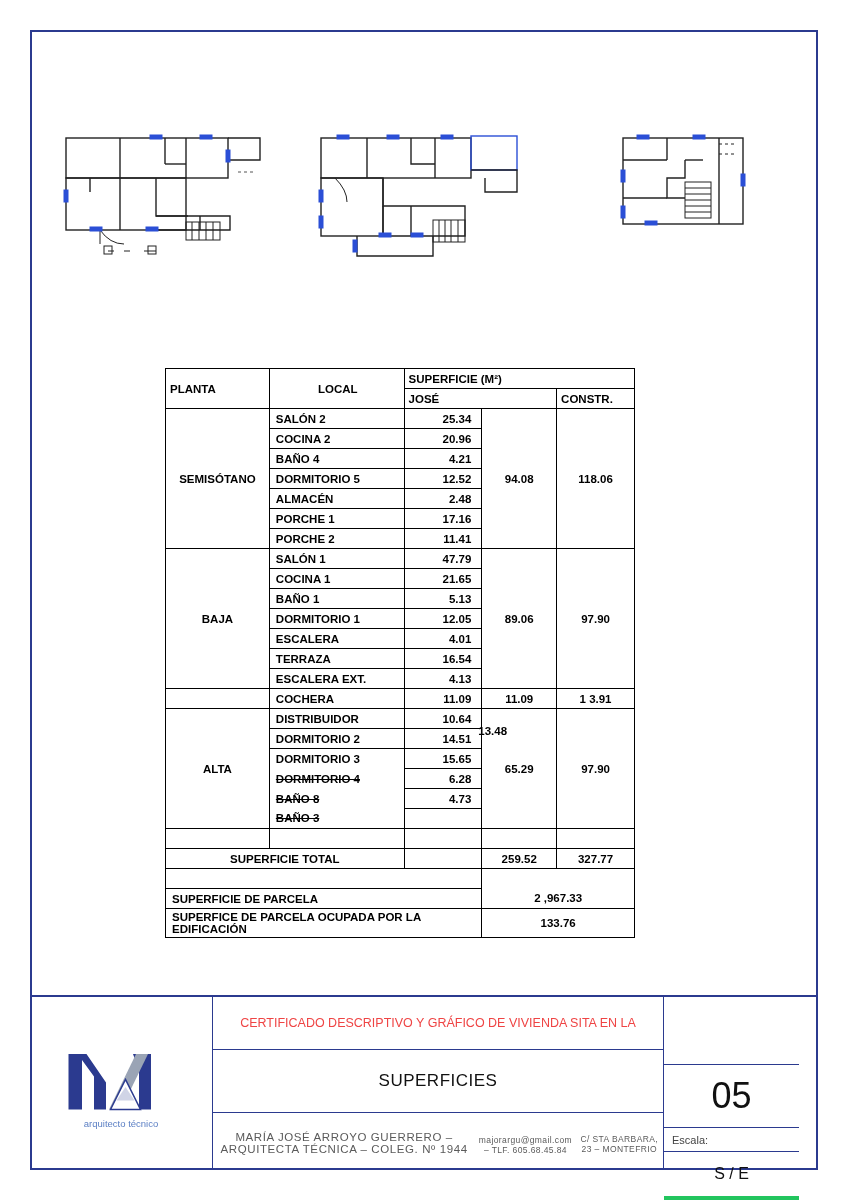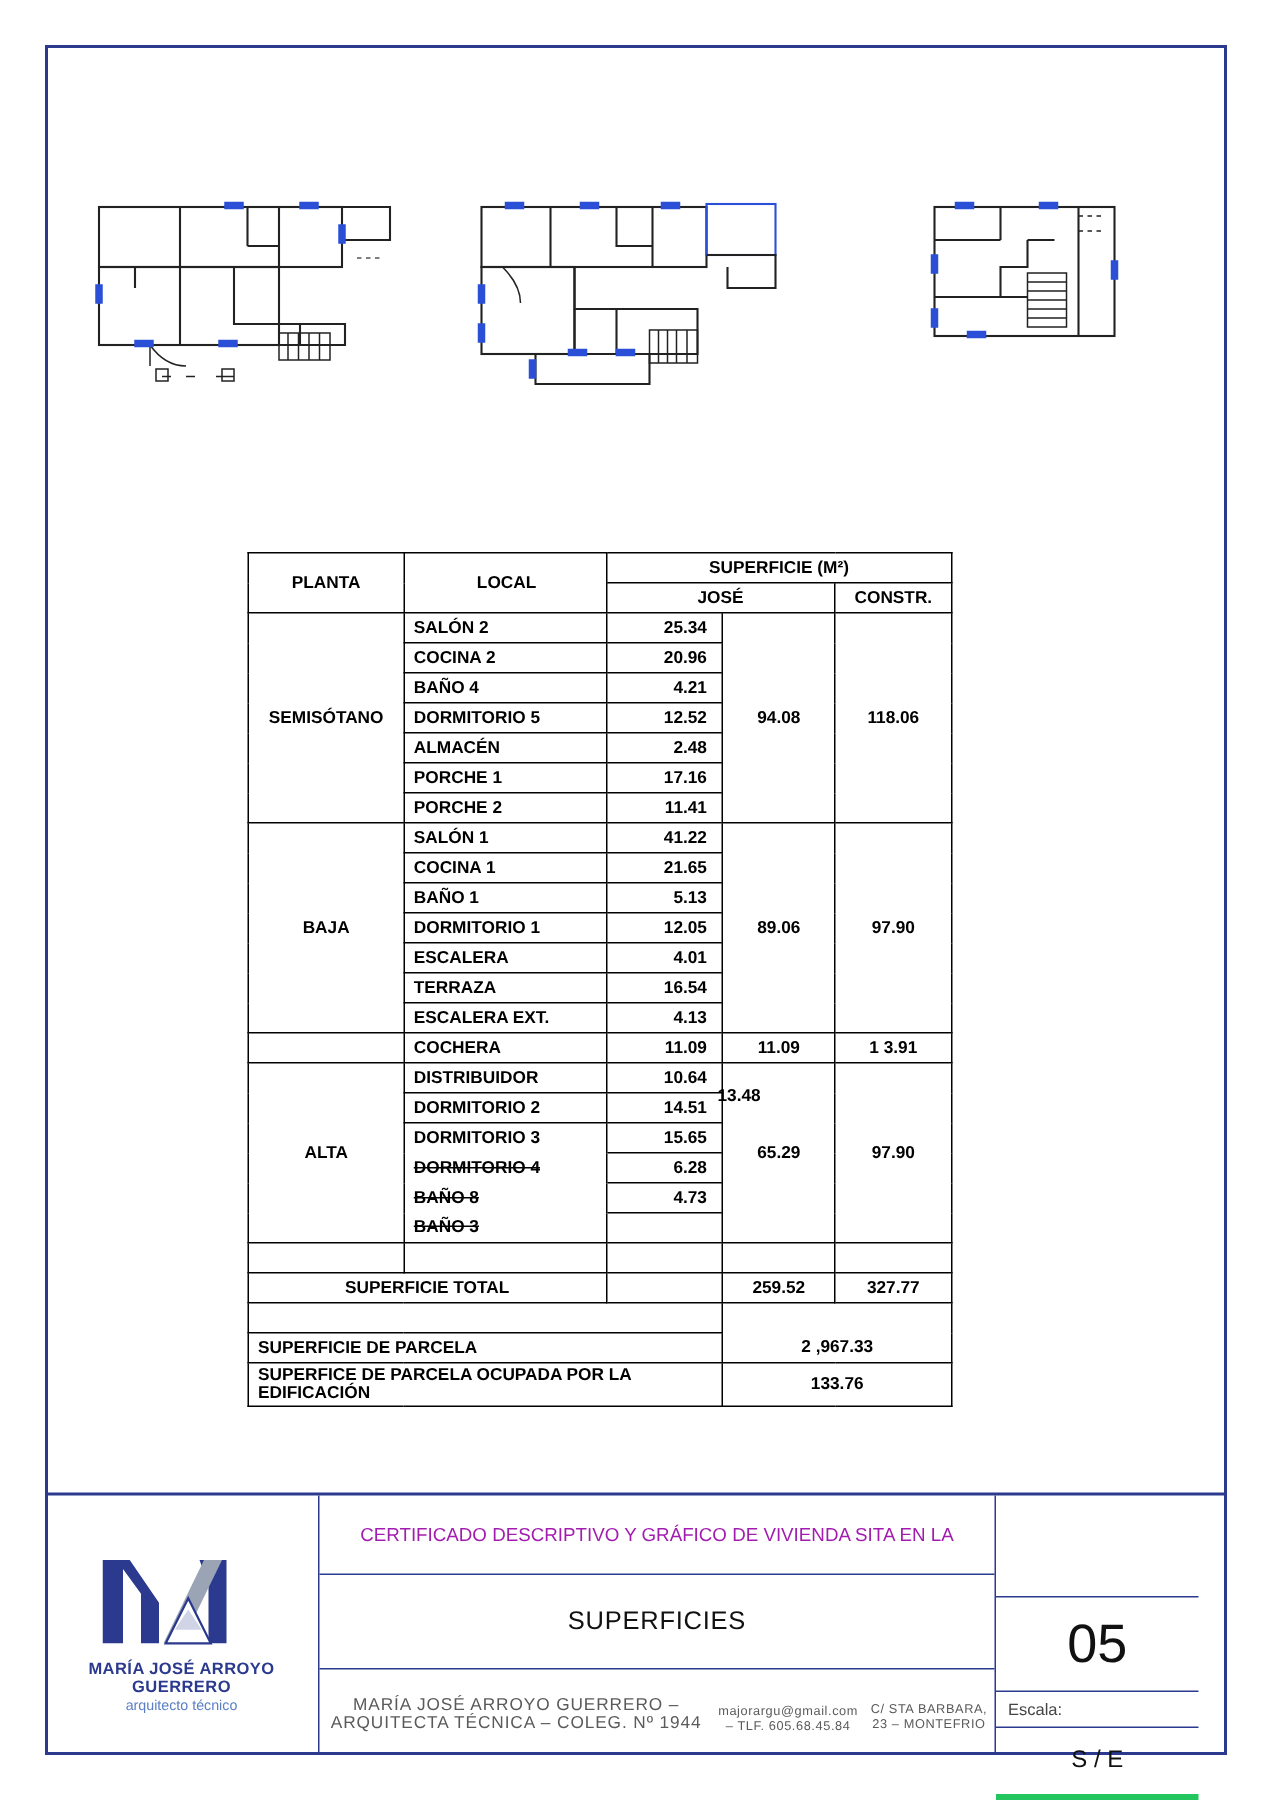--- a/index.html
+++ b/index.html
@@ -59,21 +59,21 @@
     border: 1px solid #000;
     padding: 2px 4px;
     height: 20px;
     box-sizing: border-box;
   }
   .c-planta { width: 104px; text-align: center; }
   .c-local  { width: 135px; text-align: left; padding-left: 6px !important; }
   .c-util   { width: 78px;  text-align: right; padding-right: 10px !important; }
   .c-sub    { width: 75px;  text-align: center; }
   .c-con    { width: 78px;  text-align: center; }
-  .hdr { text-align: center; font-weight: bold; }
+  .hdr { text-align: left; font-weight: bold; }
   .noline-b { border-bottom: none !important; }
   .noline-t { border-top: none !important; }
   .strike { text-decoration: line-through; }
   .tot-label { text-align: center; }
   .lbl-left { text-align: left; padding-left: 6px !important; }
   .val-c { text-align: center; }
 
   
   .titleblock {
     position: absolute;
@@ -117,21 +117,21 @@
     box-sizing: border-box;
   }
   .tb-desc {
     height: 52px;
     border-bottom: 1px solid #2b3a8f;
     display: flex; flex-direction: column;
     align-items: center; justify-content: center;
     font-size: 12.5px;
     line-height: 17px;
     text-align: center;
-    color: #a21caf;
+    color: #ef4444;
   }
   .tb-title {
     height: 62px;
     border-bottom: 1px solid #2b3a8f;
     display: flex; align-items: center; justify-content: center;
     font-size: 17px;
     letter-spacing: .5px;
   }
   .tb-foot {
     height: 59px;
@@ -336,21 +336,21 @@
         <td class="c-util">17.16</td>
       </tr>
       <tr>
         <td class="c-local">PORCHE 2</td>
         <td class="c-util">11.41</td>
       </tr>
 
       <tr>
         <td class="c-planta" rowspan="7">BAJA</td>
         <td class="c-local">SALÓN 1</td>
-        <td class="c-util">41.22</td>
+        <td class="c-util">47.79</td>
         <td class="c-sub" rowspan="7">89.06</td>
         <td class="c-con" rowspan="7">97.90</td>
       </tr>
       <tr>
         <td class="c-local">COCINA 1</td>
         <td class="c-util">21.65</td>
       </tr>
       <tr>
         <td class="c-local">BAÑO 1</td>
         <td class="c-util">5.13</td>
@@ -444,21 +444,20 @@
   <div class="titleblock">
 
     <div class="tb-logo">
       <svg class="logo-mark" viewBox="0 0 160 100">
         <polygon points="10,92 10,18 34,18 60,56 60,92 44,92 44,48 28,26 28,92" fill="#2b3a8f"></polygon>
         <polygon points="96,18 120,18 120,92 104,92 104,40" fill="#2b3a8f"></polygon>
         <polygon points="64,92 100,18 116,18 80,92" fill="#9aa4b5"></polygon>
         <polygon points="66,92 86,52 106,92" fill="#ffffff" stroke="#2b3a8f" stroke-width="2"></polygon>
         <polygon points="74,80 86,62 98,80" fill="#2b3a8f" opacity="0.22"></polygon>
       </svg>
-      <div class="logo-name">MARÍA JOSÉ ARROYO GUERRERO</div>
       <div class="logo-sub">arquitecto técnico</div>
     </div>
 
     <div class="tb-main">
       <div class="tb-desc">
         <div>CERTIFICADO DESCRIPTIVO Y GRÁFICO DE VIVIENDA SITA EN LA</div>
       </div>
       <div class="tb-title">SUPERFICIES</div>
       <div class="tb-foot">
         <div class="l1">MARÍA JOSÉ ARROYO GUERRERO – ARQUITECTA TÉCNICA – COLEG. Nº 1944</div>

